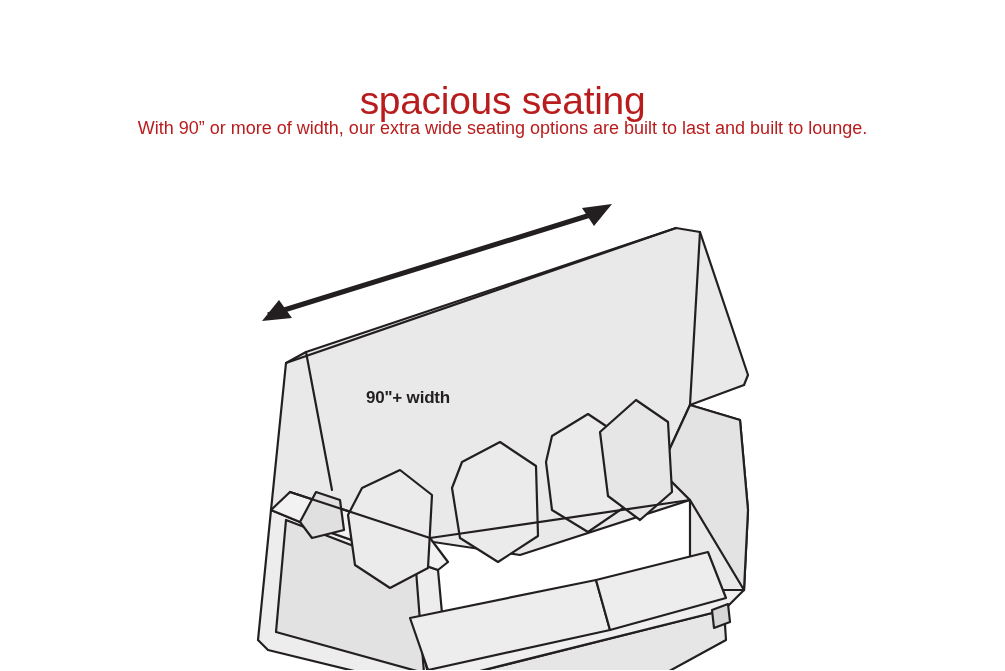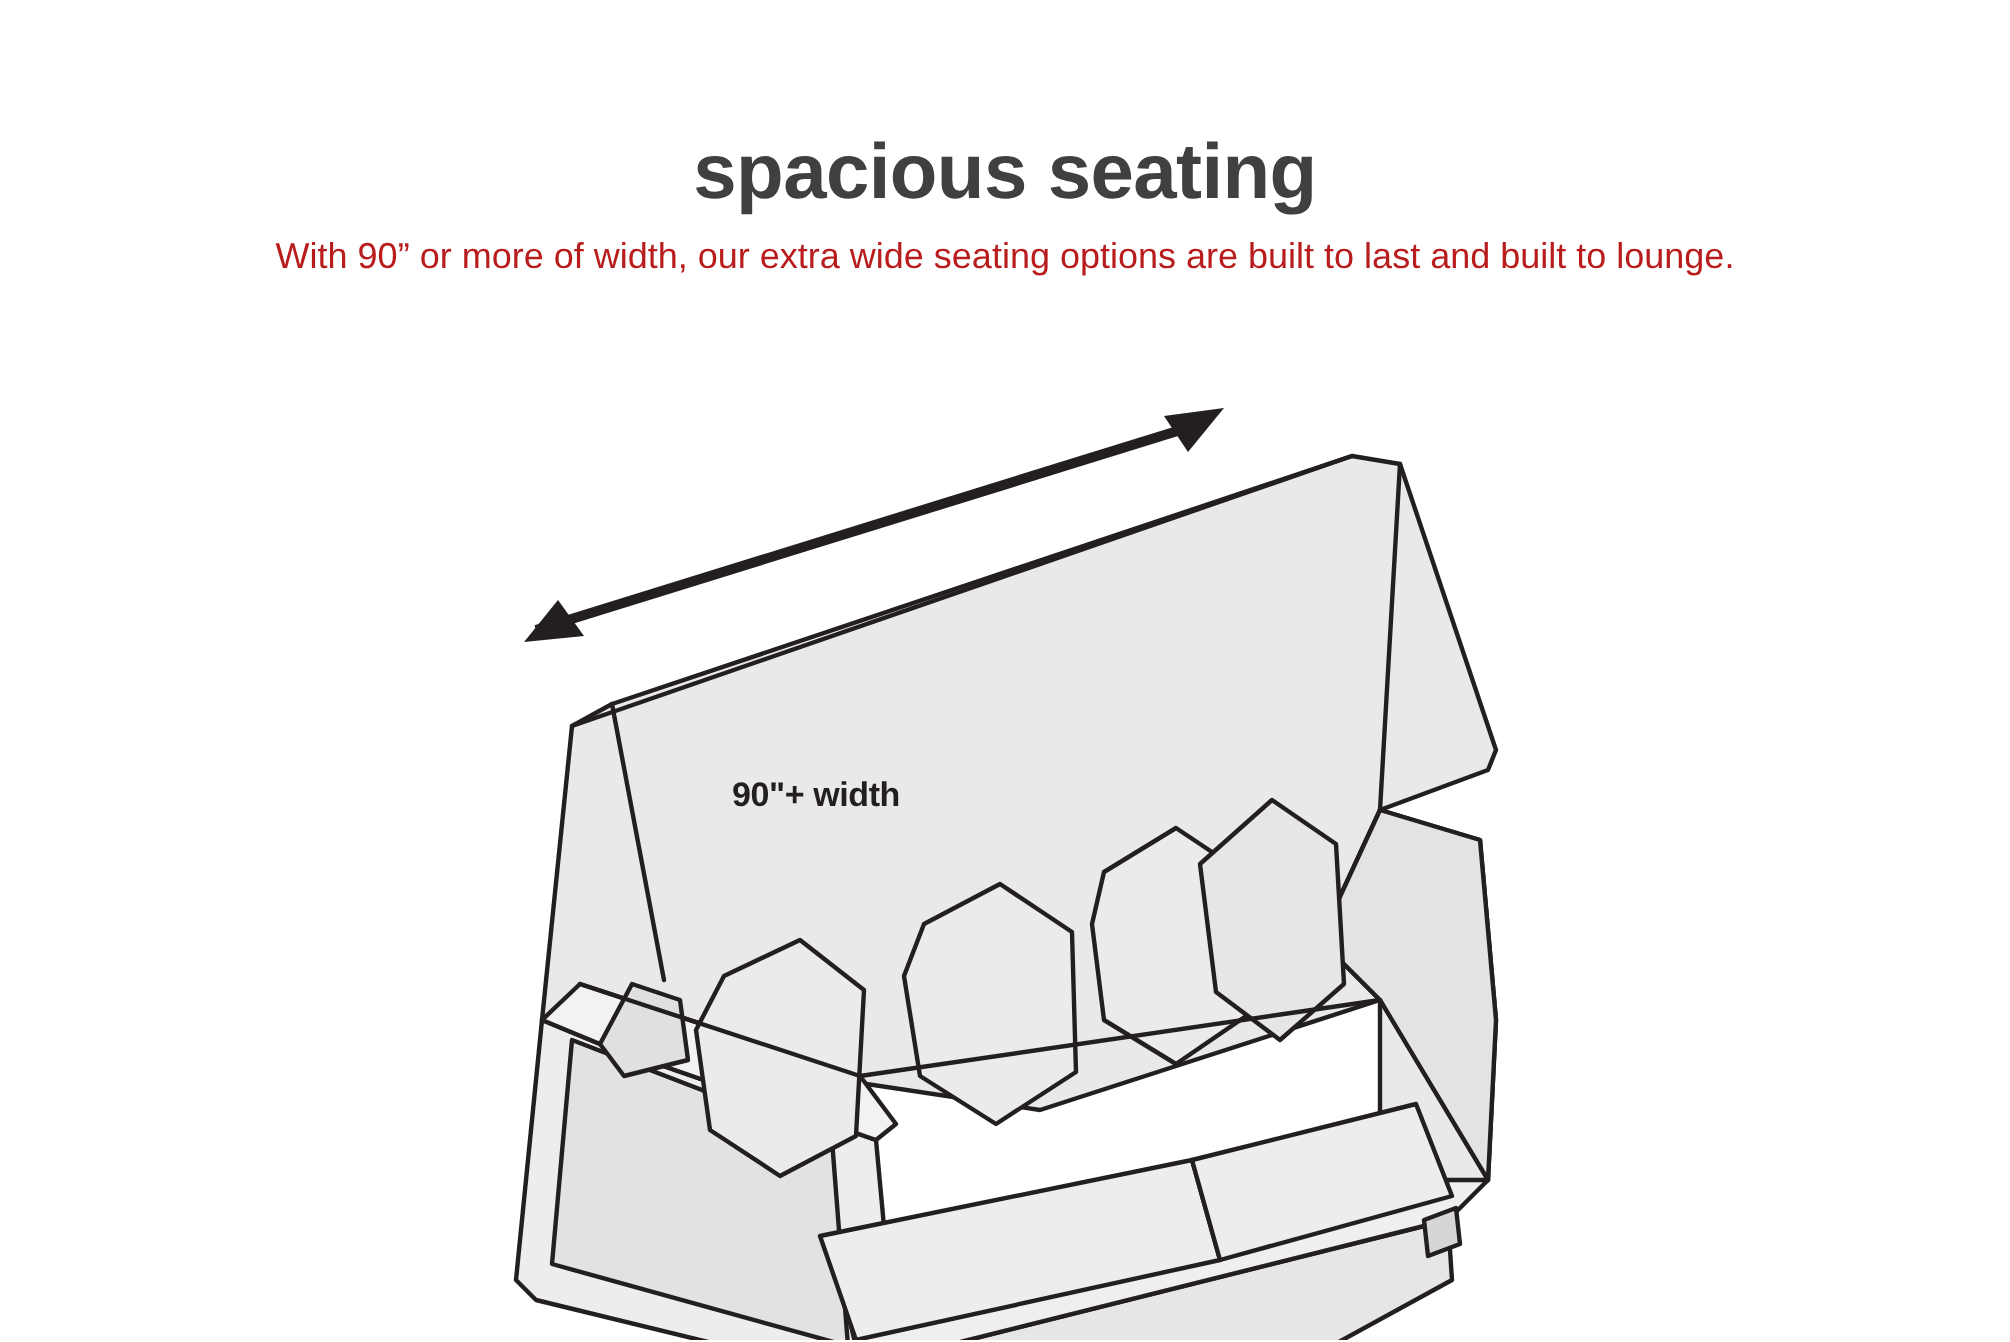--- a/index.html
+++ b/index.html
@@ -16,28 +16,28 @@
     position: relative;
   }
   .page {
     position: relative;
     width: 1005px;
     height: 671px;
     background: #ffffff;
   }
   .headline {
     position: absolute;
-    top: 40px;
+    top: 54px;
     left: 0;
     width: 1005px;
     text-align: center;
     font-size: 39px;
-    font-weight: bold;
+    font-weight: normal;
     letter-spacing: -0.3px;
-    color: #404040;
+    color: #b91c1c;
     line-height: 1.1;
   }
   .subcopy {
     position: absolute;
     top: 115px;
     left: 50px;
     width: 905px;
     text-align: center;
     font-size: 18px;
     line-height: 1.45;

